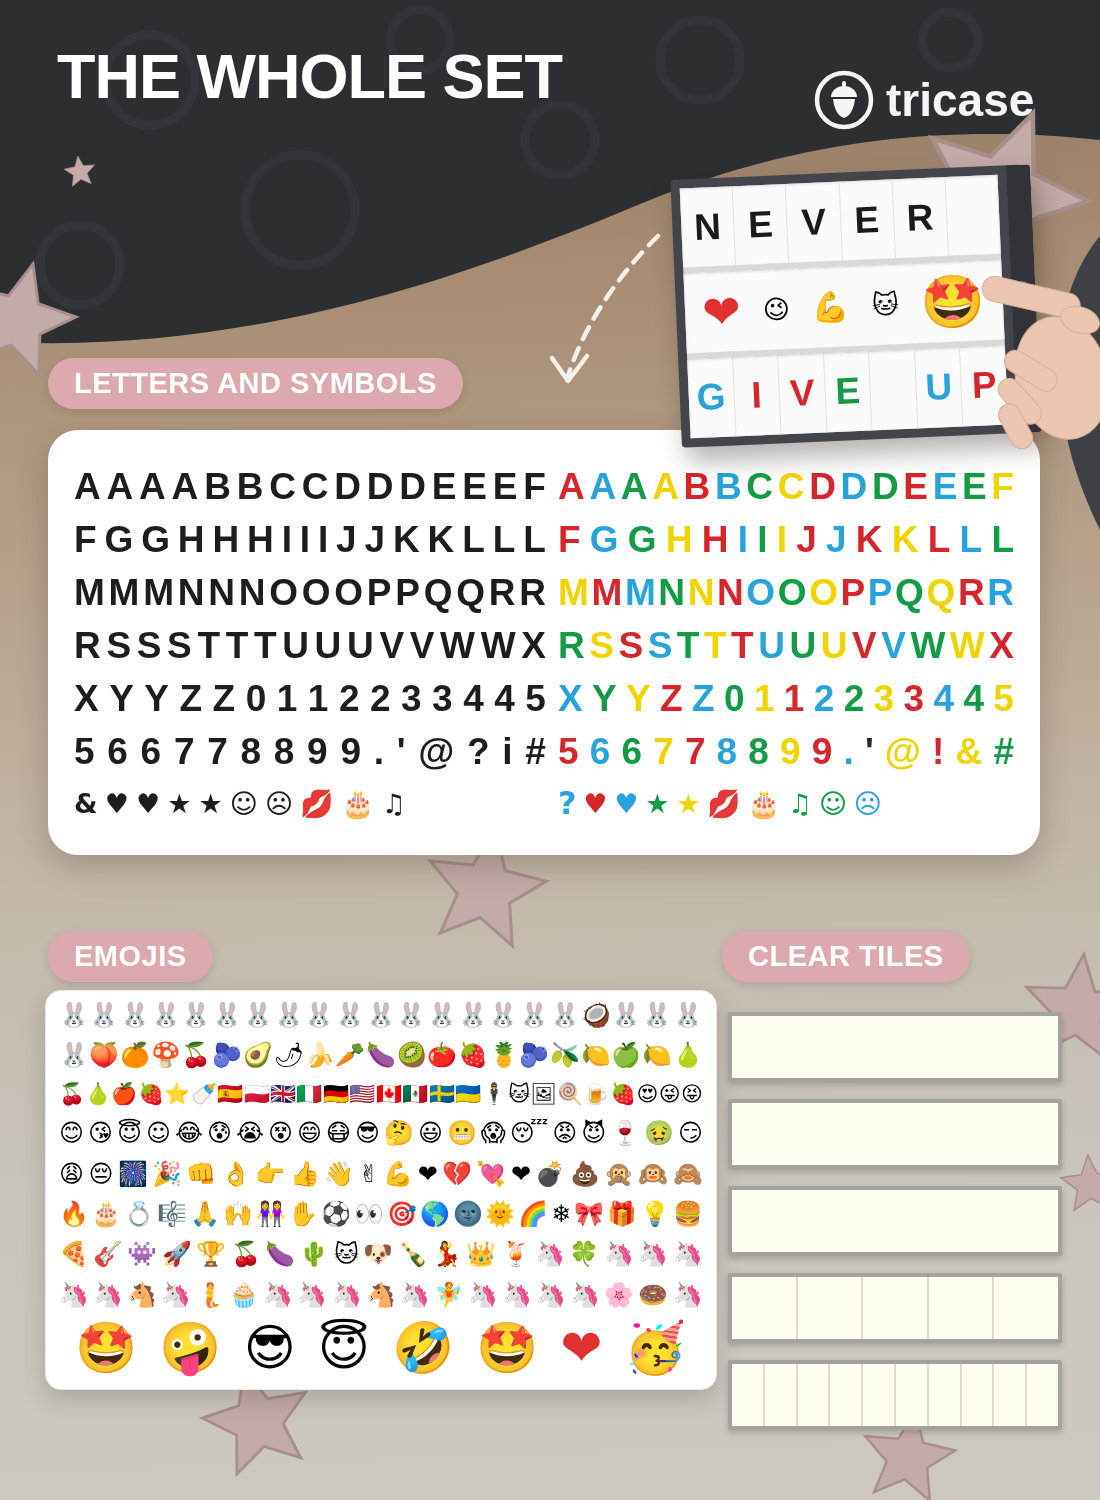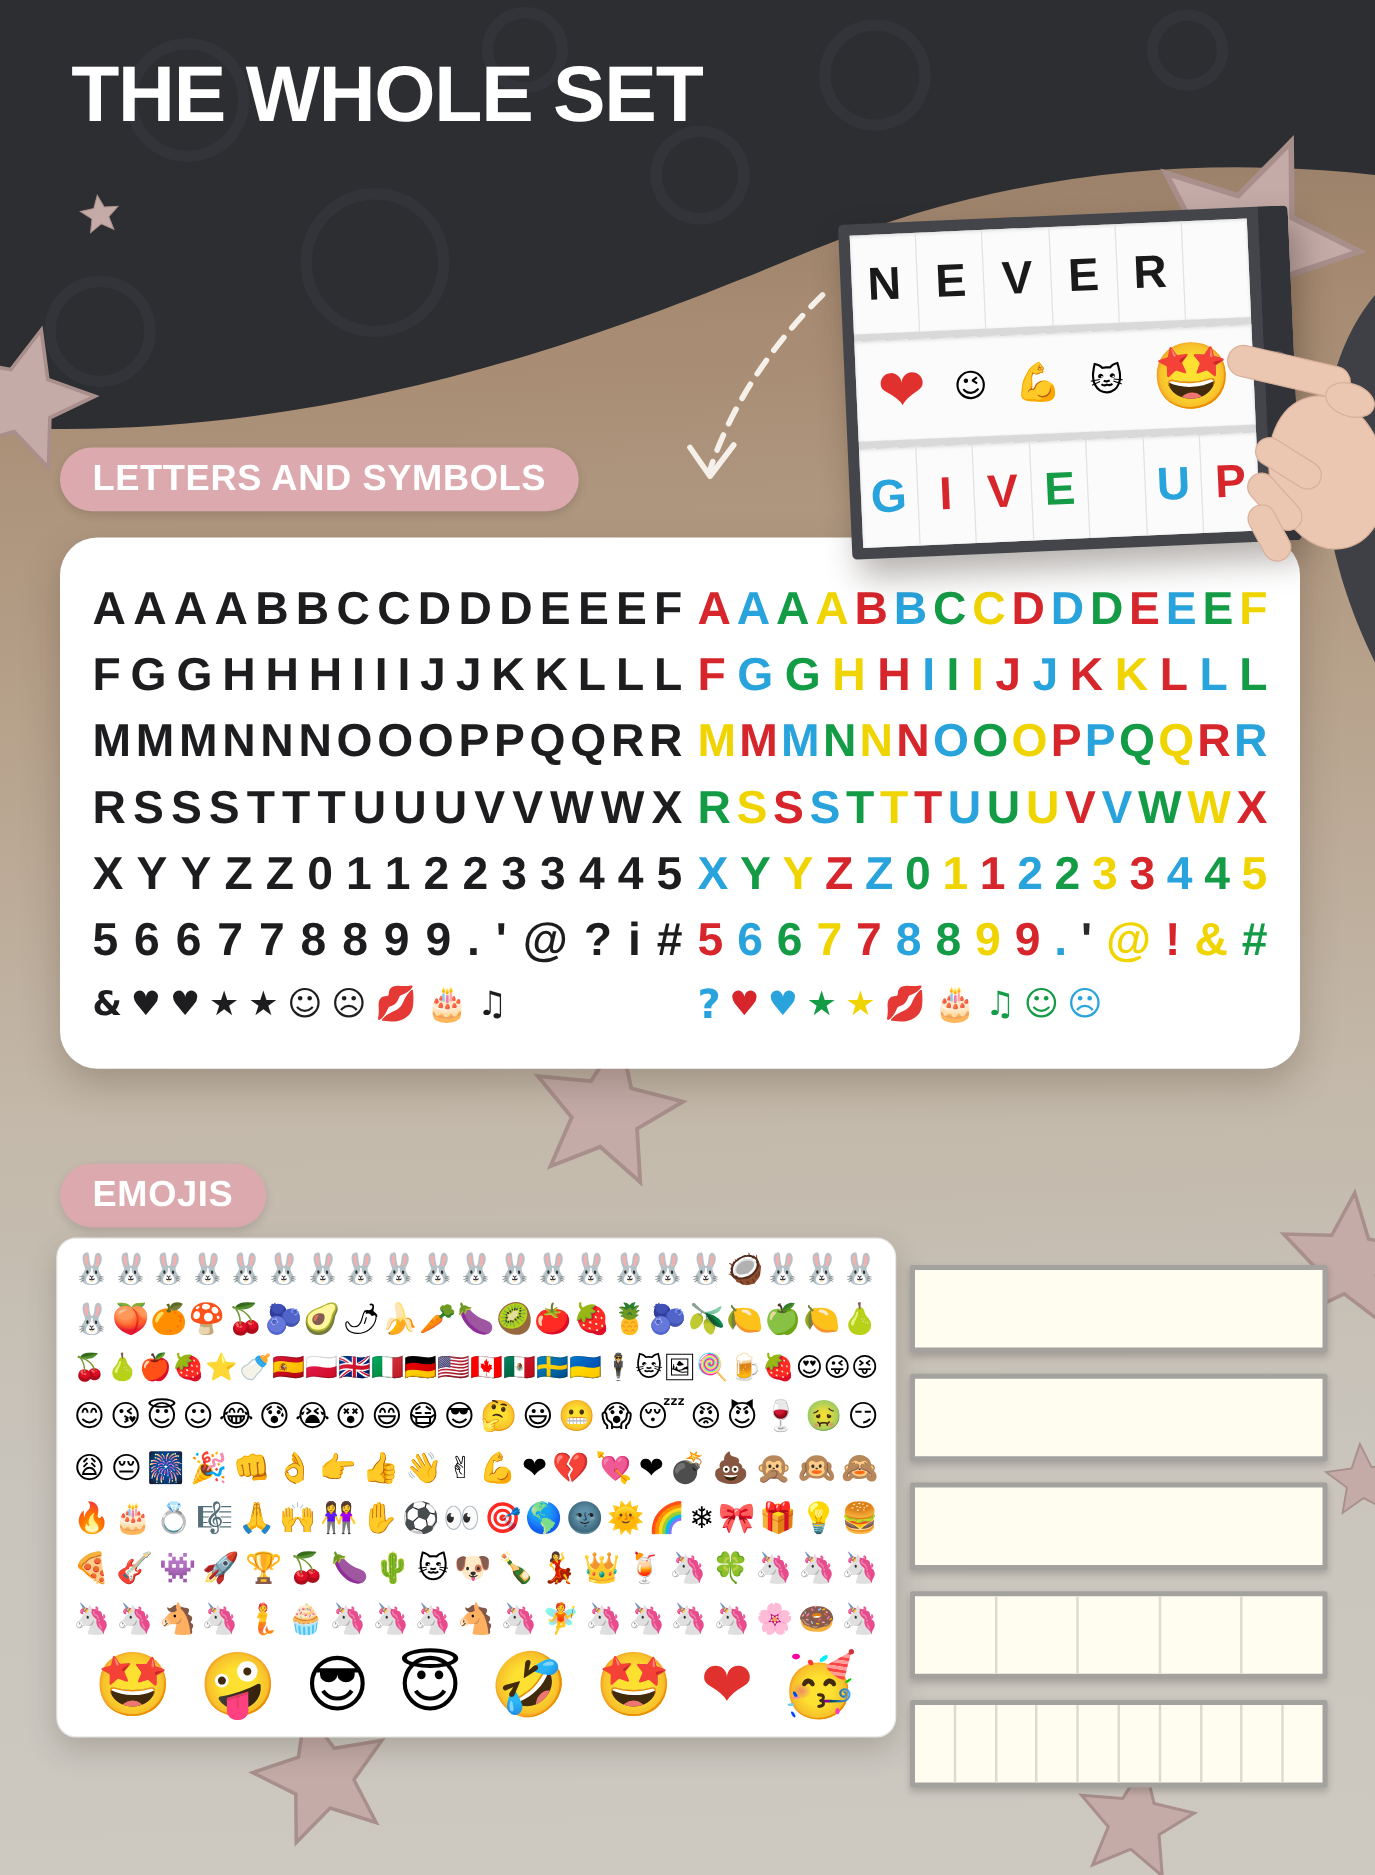--- a/index.html
+++ b/index.html
@@ -107,20 +107,29 @@
       <use href="#star5" transform="translate(485,890) rotate(10) scale(62)"></use>
       <use href="#star5" transform="translate(1078,1010) rotate(6) scale(56)"></use>
       <use href="#star5" transform="translate(1090,1185) rotate(-4) scale(30)"></use>
       <use href="#star5" transform="translate(258,1422) rotate(-14) scale(56)"></use>
       <use href="#star5" transform="translate(908,1458) rotate(9) scale(48)"></use>
     </g>
   </svg>
 
   <div class="title">THE WHOLE SET</div>
 
+  <div class="brand">
+    <svg width="64" height="64" viewBox="0 0 64 64">
+      <circle cx="32" cy="32" r="27" fill="none" stroke="#f5f5f5" stroke-width="4.5"></circle>
+      <path d="M19,29 a13,11 0 0 1 26,0 z" fill="#f5f5f5"></path>
+      <rect x="30" y="13" width="4" height="6" rx="2" fill="#f5f5f5"></rect>
+      <path d="M21,31 h22 q-2,16 -11,19 q-9,-3 -11,-19 z" fill="#f5f5f5"></path>
+    </svg>
+    <span class="brand-name">tricase</span>
+  </div>
 
   <svg class="arrow-svg" width="160" height="190" viewBox="0 0 160 190">
     <path d="M118,18 C80,55 45,105 28,158" fill="none" stroke="#f5f1ea" stroke-width="4.5" stroke-dasharray="13 10" stroke-linecap="round"></path>
     <path d="M12,140 L28,163 L47,138" fill="none" stroke="#f5f1ea" stroke-width="4.5" stroke-linecap="round" stroke-linejoin="round"></path>
   </svg>
 
   <div class="lightbox">
     <div class="lb-face">
       <div class="lb-row">
           <div class="lb-tile">N</div>
@@ -158,20 +167,21 @@
       <ellipse cx="132" cy="150" rx="46" ry="62" transform="rotate(-14 132 150)"></ellipse>
       <rect x="82" y="118" width="58" height="22" rx="11" transform="rotate(32 82 118)"></rect>
       <rect x="80" y="146" width="54" height="22" rx="11" transform="rotate(48 80 146)"></rect>
       <rect x="84" y="172" width="48" height="22" rx="11" transform="rotate(62 84 172)"></rect>
       <ellipse cx="150" cy="92" rx="20" ry="13" transform="rotate(18 150 92)"></ellipse>
     </g>
   </svg>
 
   <div class="pill emojis">EMOJIS</div>
   <div class="pill letters">LETTERS AND SYMBOLS</div>
+  <div class="pill clear">CLEAR TILES</div>
 
   <div class="letters-panel">
     <div>
         <div class="letter-row">
           <div class="half">
             <span class="tile-ch" style="color: rgb(29, 29, 31);">A</span>
             <span class="tile-ch" style="color: rgb(29, 29, 31);">A</span>
             <span class="tile-ch" style="color: rgb(29, 29, 31);">A</span>
             <span class="tile-ch" style="color: rgb(29, 29, 31);">A</span>
             <span class="tile-ch" style="color: rgb(29, 29, 31);">B</span>

